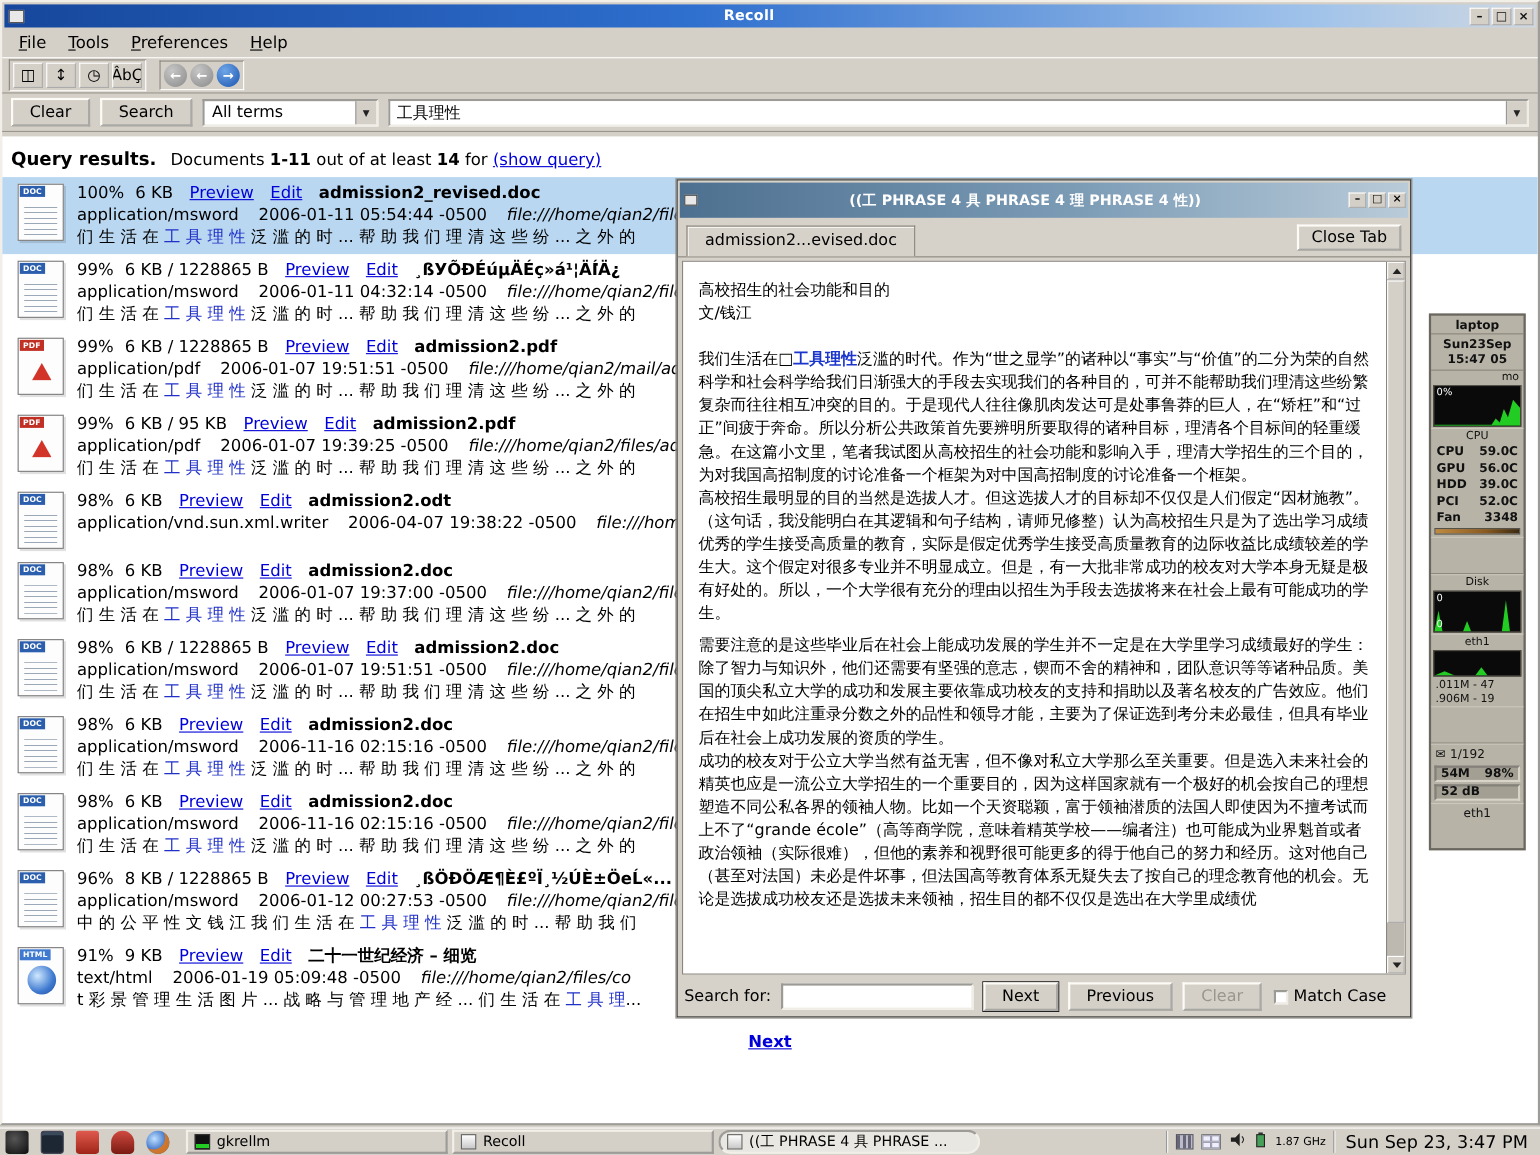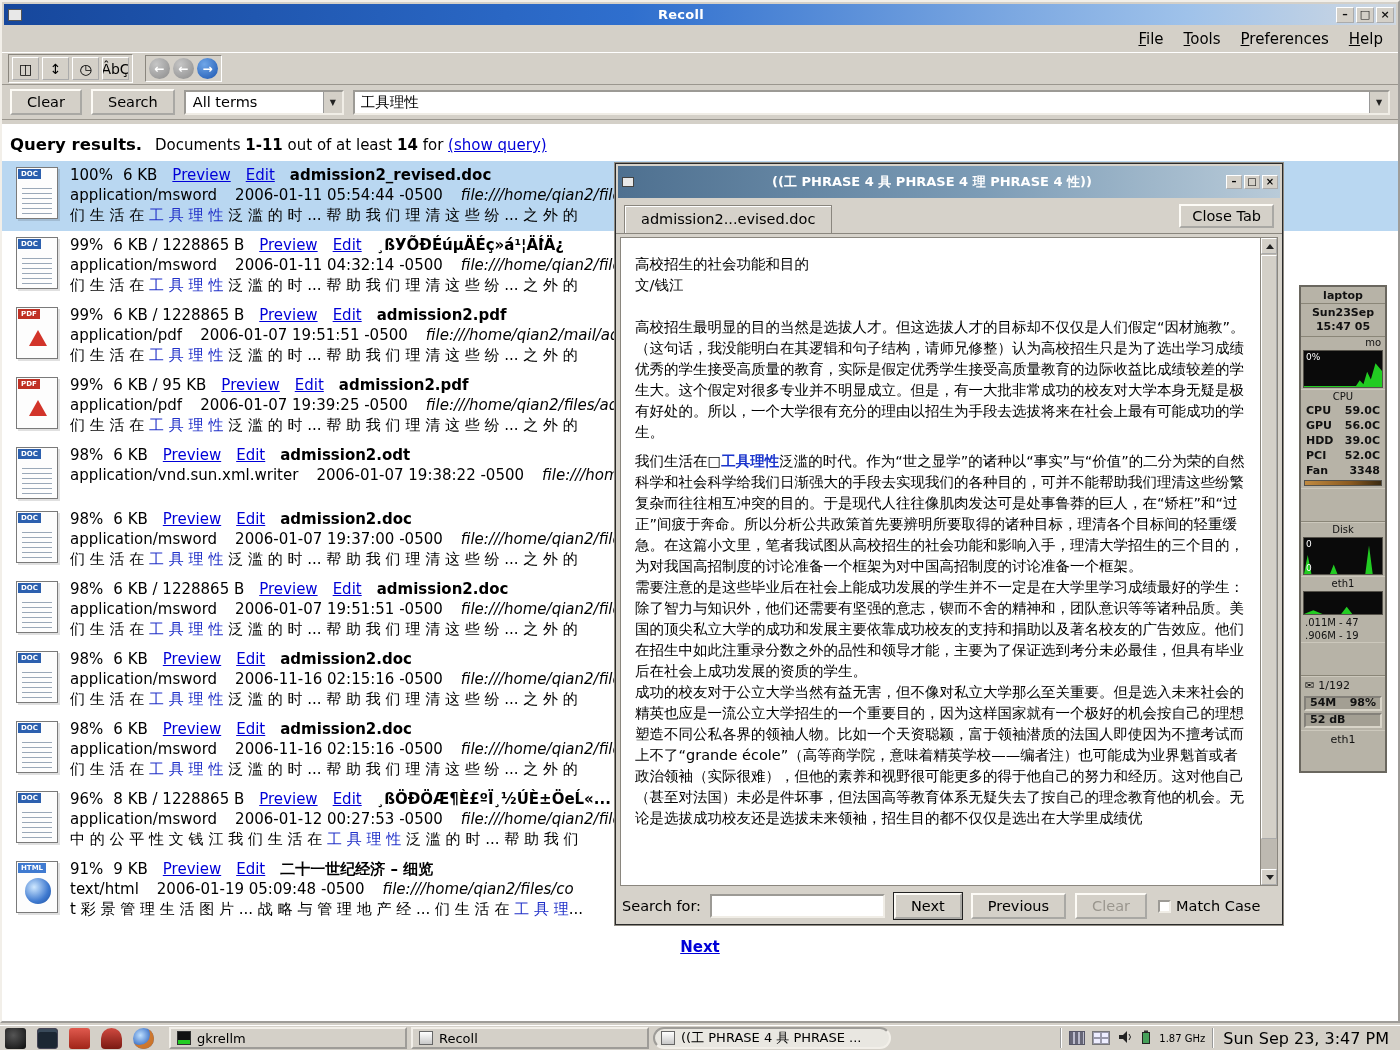--- a/index.html
+++ b/index.html
@@ -11,21 +11,21 @@
   #main-window { position:absolute; left:0; top:0; right:0; bottom:27px; background:#d4d0c8;
     border:2px outset #f2efe9; }
   .titlebar { height:21px; margin:2px 2px 0 2px; display:flex; align-items:center;
     background:linear-gradient(90deg,#16479c 0%, #2f6fce 45%, #9fc2ea 85%, #cfd8e2 100%); }
   .titlebar .win-icon { width:14px; height:12px; margin:0 4px; background:#e8e8e8; border:1px solid #555; }
   .titlebar-title { flex:1; text-align:center; color:#fff; font-weight:bold; font-size:13px; letter-spacing:.3px; }
   .win-btns { display:flex; gap:2px; margin-right:2px; }
   .win-btn { width:18px; height:16px; background:#d4d0c8; border:1px outset #fff;
     font-size:11px; line-height:13px; text-align:center; font-weight:bold; color:#111; }
 
-  .menubar { display:flex; align-items:center; gap:2px; height:27px; padding:2px 6px; font-size:15px;justify-content:flex-end; }
+  .menubar { display:flex; align-items:center; gap:2px; height:27px; padding:2px 6px; font-size:15px; }
   .menu-item { padding:3px 9px; }
   .menu-item::first-letter { text-decoration:underline; }
 
   .toolbar { display:flex; align-items:center; gap:12px; height:33px; padding:3px 6px;
     border-top:1px solid #fff; border-bottom:1px solid #9a968e; }
   .tb-group { display:flex; gap:3px; padding:2px 3px; border:1px solid; border-color:#8a867e #ffffff #ffffff #8a867e; }
   .tb-btn { width:27px; height:23px; display:flex; align-items:center; justify-content:center;
     background:#d4d0c8; border:1px outset #fff; font-size:14px; overflow:hidden; }
   .tb-circle { width:21px; height:21px; border-radius:50%; display:flex; align-items:center; justify-content:center;
     color:#fff; font-size:12px; font-weight:bold; }
@@ -280,21 +280,21 @@
               <div class="row-l2"><span class="mime">application/pdf</span><span class="date">2006-01-07 19:39:25 -0500</span><span class="url">file:///home/qian2/files/admission2.pdf</span></div>
               <div class="row-snip"><span>们 生 活 在 </span><span class="hl">工 具 理 性</span><span> 泛 滥 的 时 ... 帮 助 我 们 理 清 这 些 纷 ... 之 外 的</span></div>
             </div>
           </div>
           <div class="row">
             <div class="row-iconcol">
               <div class="ficon doc"></div>
             </div>
             <div class="row-text">
               <div class="row-l1"><span class="pct">98%</span><span class="size">6 KB</span><span class="link">Preview</span><span class="link">Edit</span><span class="row-name">admission2.odt</span></div>
-              <div class="row-l2"><span class="mime">application/vnd.sun.xml.writer</span><span class="date">2006-01-07 19:38:22 -0500</span><span class="url">file:///home/qian2/files/admission2.odt</span></div>
+              <div class="row-l2"><span class="mime">application/vnd.sun.xml.writer</span><span class="date">2006-04-07 19:38:22 -0500</span><span class="url">file:///home/qian2/files/admission2.odt</span></div>
               <div class="row-snip"><span></span><span class="hl"></span><span></span></div>
             </div>
           </div>
           <div class="row">
             <div class="row-iconcol">
               <div class="ficon doc"></div>
             </div>
             <div class="row-text">
               <div class="row-l1"><span class="pct">98%</span><span class="size">6 KB</span><span class="link">Preview</span><span class="link">Edit</span><span class="row-name">admission2.doc</span></div>
               <div class="row-l2"><span class="mime">application/msword</span><span class="date">2006-01-07 19:37:00 -0500</span><span class="url">file:///home/qian2/files/admission2.doc</span></div>
@@ -367,22 +367,22 @@
     </div>
     <div class="pv-tabs">
       <span class="pv-tab">admission2...evised.doc</span>
       <button class="btn3d pv-closetab">Close Tab</button>
     </div>
     <div class="pv-body">
       <div class="pv-textcol">
 
       <p class="pv-p tight"><span>高校招生的社会功能和目的</span><span class="pv-hl"></span><span></span></p>
           <p class="pv-p gap"><span>文/钱江</span><span class="pv-hl"></span><span></span></p>
+          <p class="pv-p tight"><span>我们生活在□</span><span class="pv-hl">工具理性</span><span>泛滥的时代。作为“世之显学”的诸种以“事实”与“价值”的二分为荣的自然科学和社会科学给我们日渐强大的手段去实现我们的各种目的，可并不能帮助我们理清这些纷繁复杂而往往相互冲突的目的。于是现代人往往像肌肉发达可是处事鲁莽的巨人，在“矫枉”和“过正”间疲于奔命。所以分析公共政策首先要辨明所要取得的诸种目标，理清各个目标间的轻重缓急。在这篇小文里，笔者我试图从高校招生的社会功能和影响入手，理清大学招生的三个目的，为对我国高招制度的讨论准备一个框架为对中国高招制度的讨论准备一个框架。</span></p>
           <p class="pv-p sm"><span>高校招生最明显的目的当然是选拔人才。但这选拔人才的目标却不仅仅是人们假定“因材施教”。（这句话，我没能明白在其逻辑和句子结构，请师兄修整）认为高校招生只是为了选出学习成绩优秀的学生接受高质量的教育，实际是假定优秀学生接受高质量教育的边际收益比成绩较差的学生大。这个假定对很多专业并不明显成立。但是，有一大批非常成功的校友对大学本身无疑是极有好处的。所以，一个大学很有充分的理由以招生为手段去选拔将来在社会上最有可能成功的学生。</span><span class="pv-hl"></span><span></span></p>
-          <p class="pv-p tight"><span>我们生活在□</span><span class="pv-hl">工具理性</span><span>泛滥的时代。作为“世之显学”的诸种以“事实”与“价值”的二分为荣的自然科学和社会科学给我们日渐强大的手段去实现我们的各种目的，可并不能帮助我们理清这些纷繁复杂而往往相互冲突的目的。于是现代人往往像肌肉发达可是处事鲁莽的巨人，在“矫枉”和“过正”间疲于奔命。所以分析公共政策首先要辨明所要取得的诸种目标，理清各个目标间的轻重缓急。在这篇小文里，笔者我试图从高校招生的社会功能和影响入手，理清大学招生的三个目的，为对我国高招制度的讨论准备一个框架为对中国高招制度的讨论准备一个框架。</span></p>
           <p class="pv-p tight"><span>需要注意的是这些毕业后在社会上能成功发展的学生并不一定是在大学里学习成绩最好的学生：除了智力与知识外，他们还需要有坚强的意志，锲而不舍的精神和，团队意识等等诸种品质。美国的顶尖私立大学的成功和发展主要依靠成功校友的支持和捐助以及著名校友的广告效应。他们在招生中如此注重录分数之外的品性和领导才能，主要为了保证选到考分未必最佳，但具有毕业后在社会上成功发展的资质的学生。</span><span class="pv-hl"></span><span></span></p>
           <p class="pv-p tight"><span>成功的校友对于公立大学当然有益无害，但不像对私立大学那么至关重要。但是选入未来社会的精英也应是一流公立大学招生的一个重要目的，因为这样国家就有一个极好的机会按自己的理想塑造不同公私各界的领袖人物。比如一个天资聪颖，富于领袖潜质的法国人即使因为不擅考试而上不了“grande école”（高等商学院，意味着精英学校——编者注）也可能成为业界魁首或者政治领袖（实际很难），但他的素养和视野很可能更多的得于他自己的努力和经历。这对他自己（甚至对法国）未必是件坏事，但法国高等教育体系无疑失去了按自己的理念教育他的机会。无论是选拔成功校友还是选拔未来领袖，招生目的都不仅仅是选出在大学里成绩优</span><span class="pv-hl"></span><span></span></p>
         </div>
       <div class="pv-scroll">
         <span class="sb-arrow up"></span>
         <span class="sb-thumb"></span>
         <span class="sb-arrow down"></span>
       </div>
     </div>
     <div class="pv-find">

